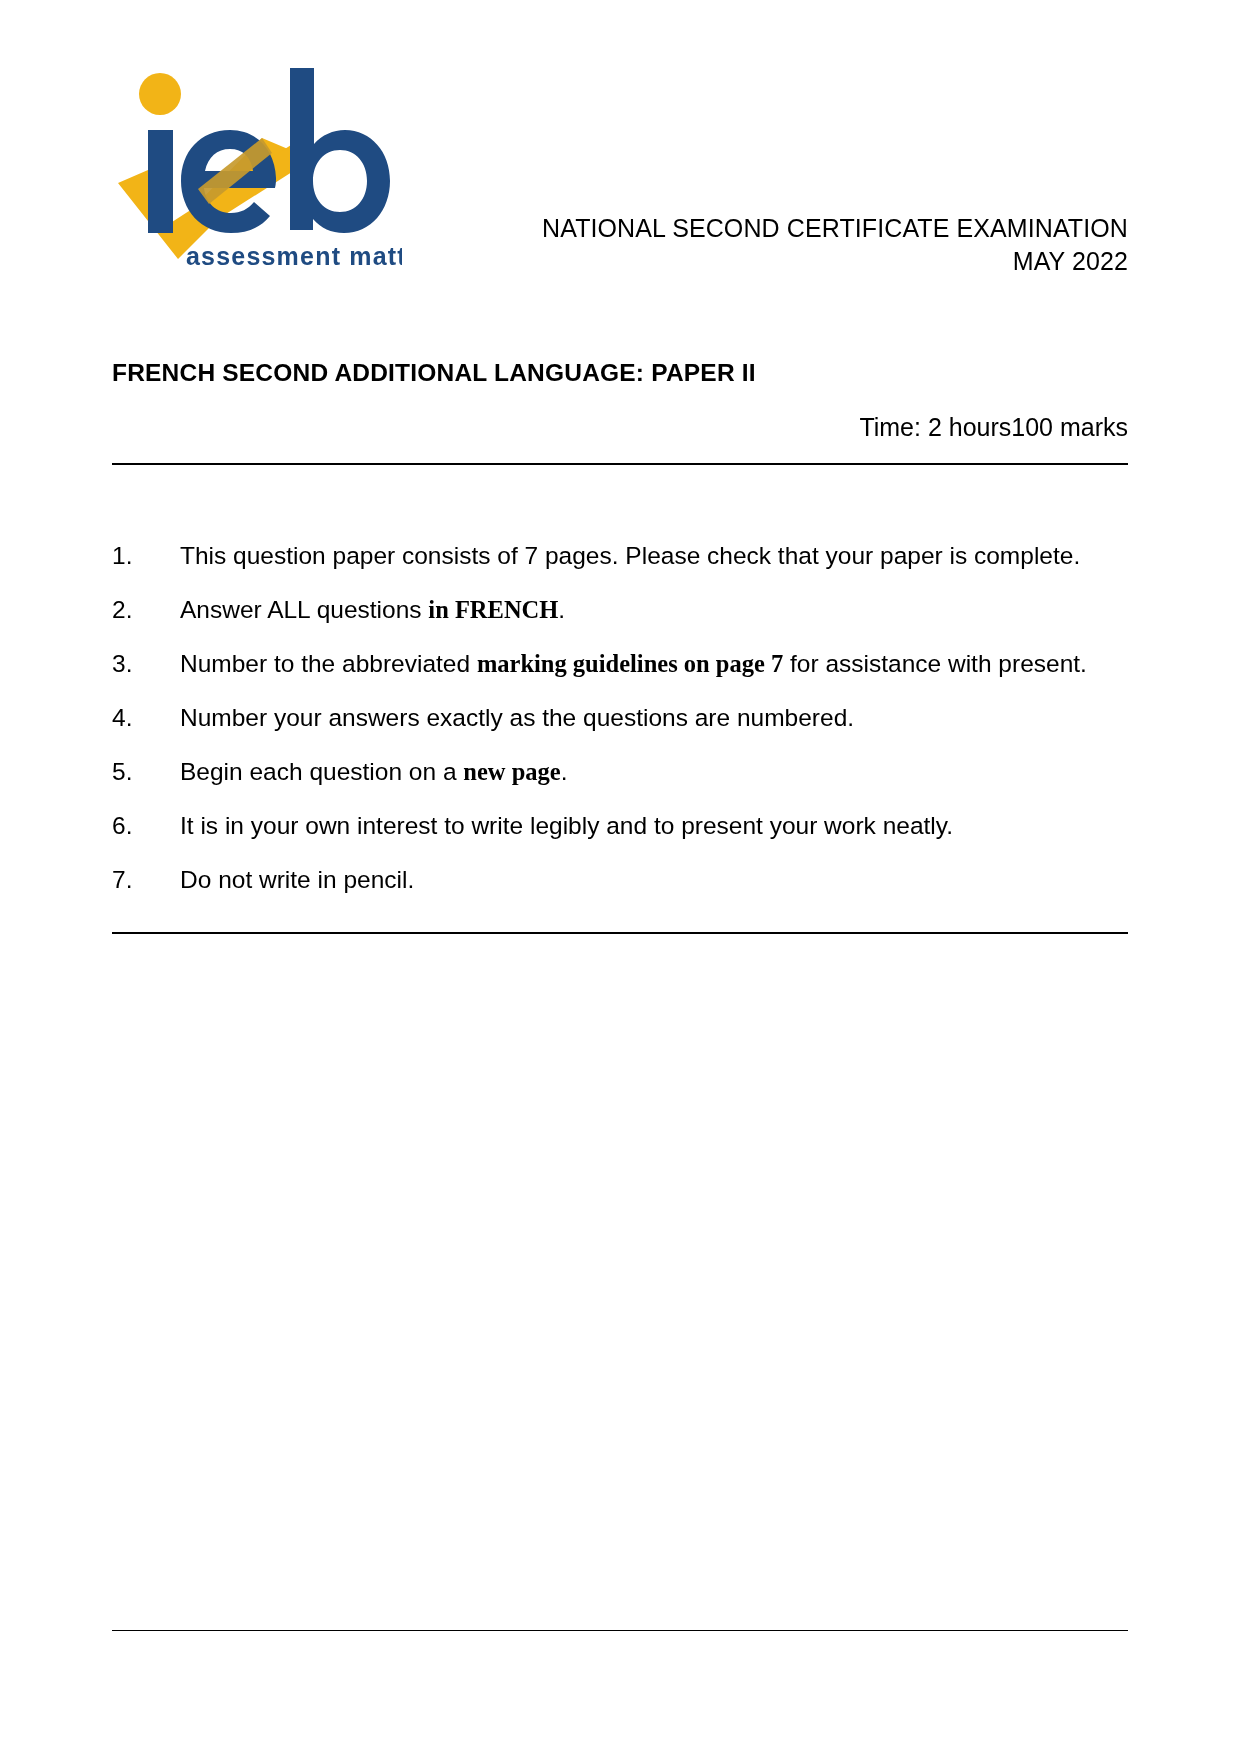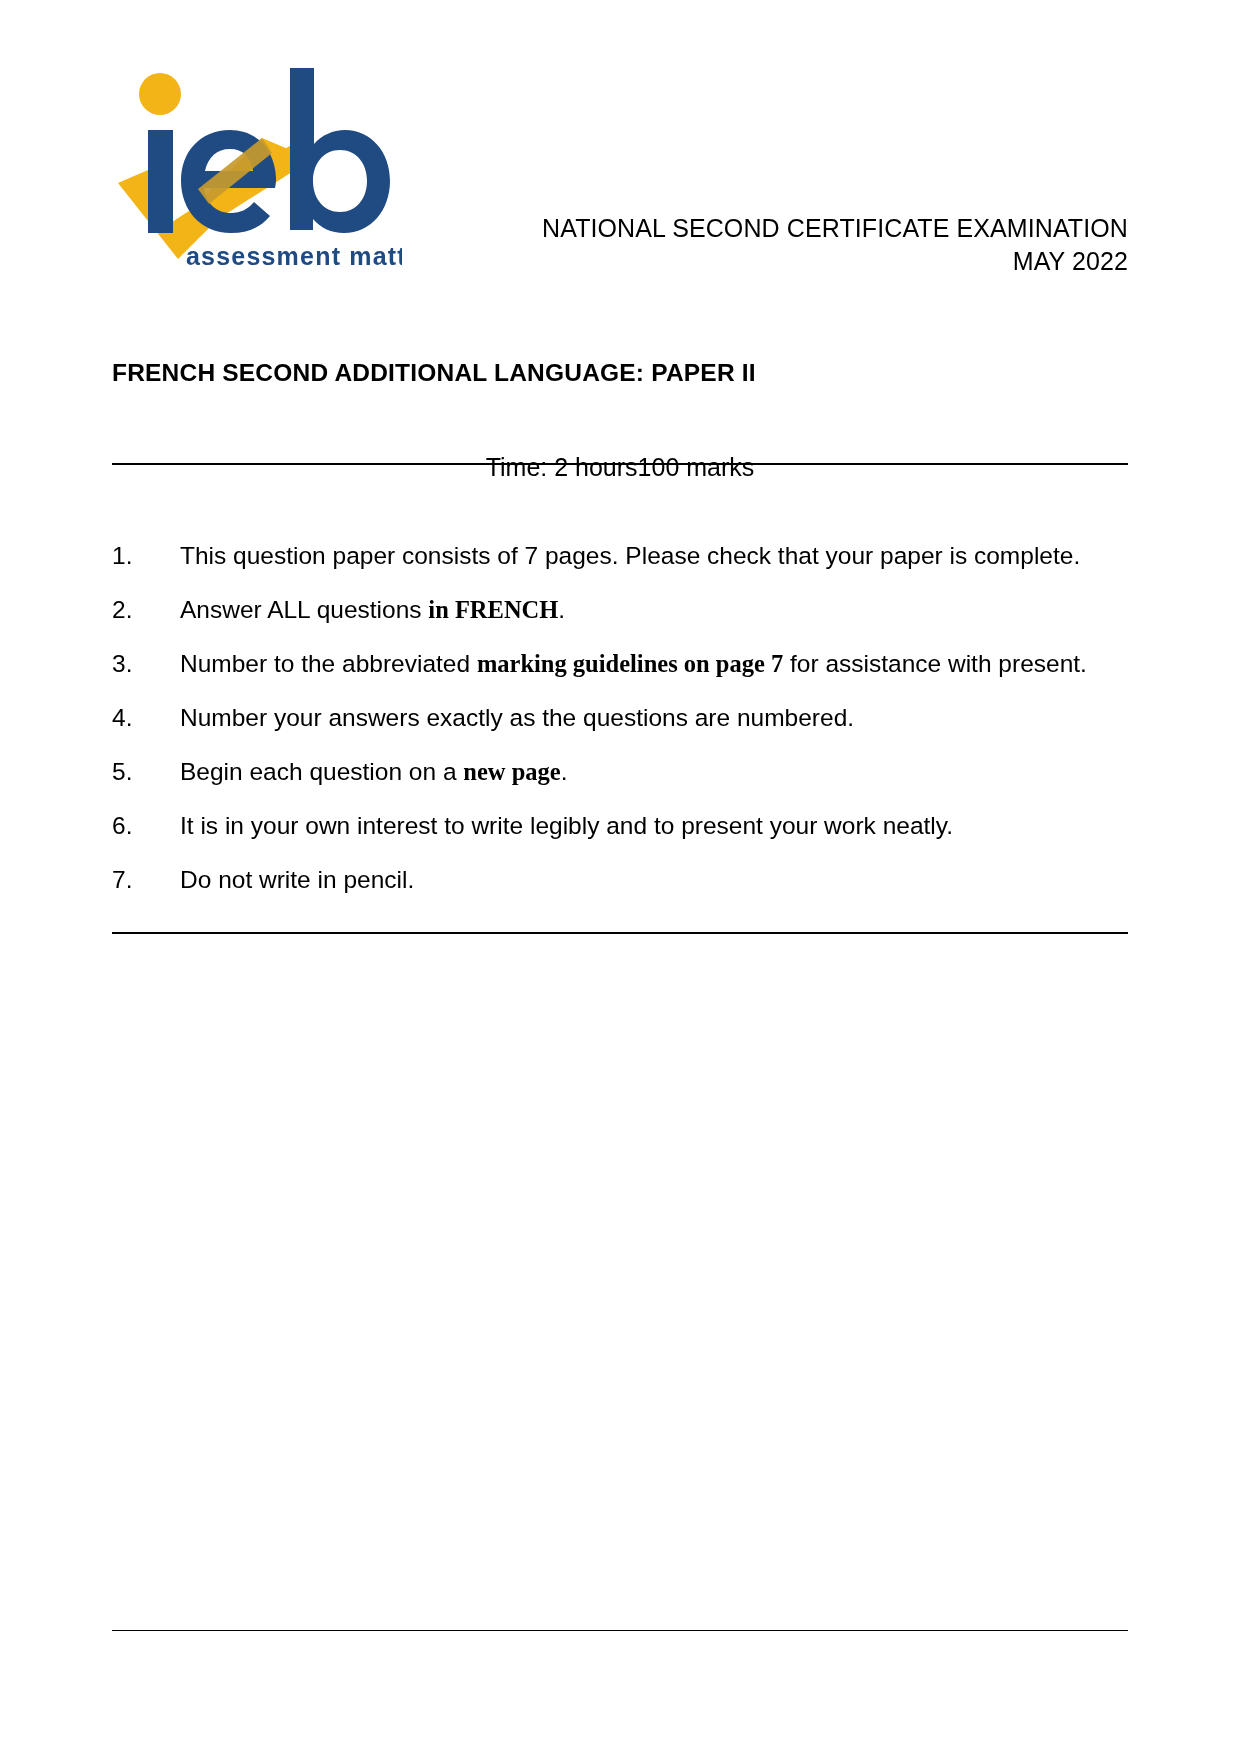--- a/index.html
+++ b/index.html
@@ -62,23 +62,22 @@
     margin-top: 27px;
   }
 
   
   .meta-row {
     position: absolute;
     left: 112px;
     top: 413px;
     width: 1016px;
     display: flex;
-    justify-content: center;
+    justify-content: flex-end;
     font-size: 25px;
-    margin-top: 40px;
   }
 
   
   .rule {
     position: absolute;
     left: 112px;
     width: 1016px;
     height: 0;
     border-top: 2px solid #000000;
   }

